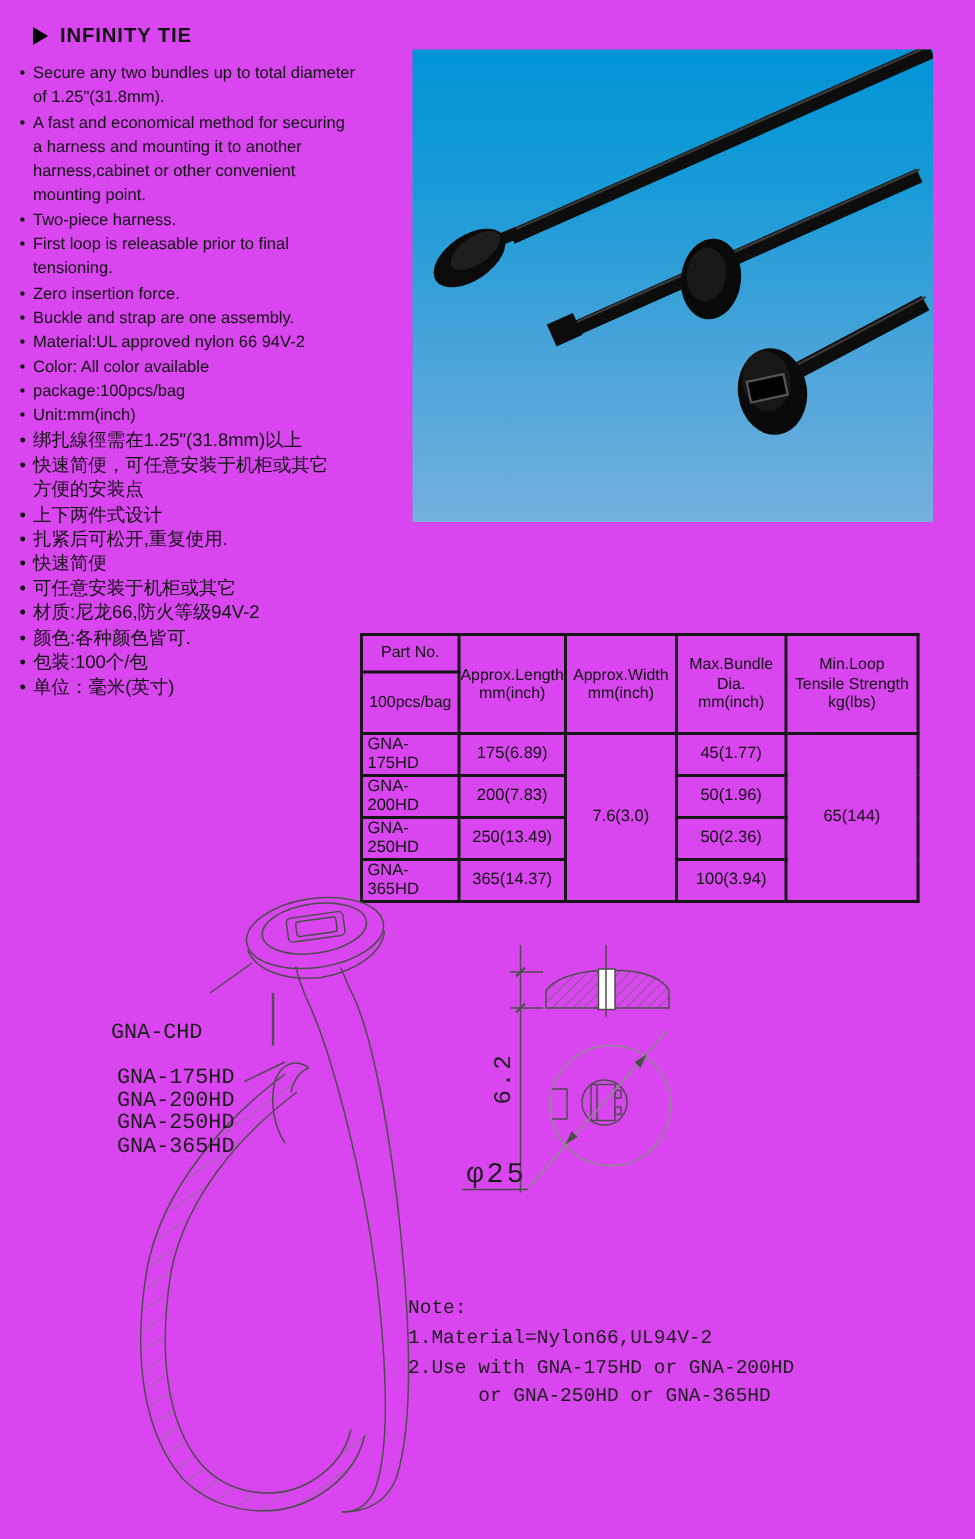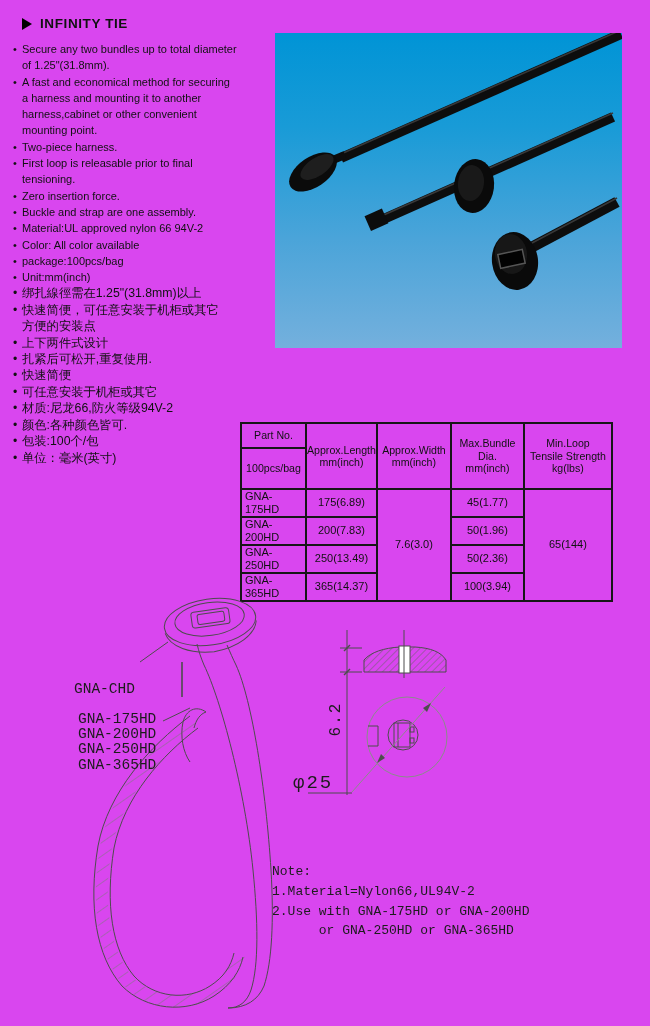--- a/index.html
+++ b/index.html
@@ -30,21 +30,21 @@
   #spec-table td{border:2px solid #161616;text-align:center;vertical-align:middle;
     font-size:11px;line-height:1.18;padding:0;white-space:pre-line;}
   #spec-table td.hdr{font-size:10.6px;}
   #spec-table td.part{text-align:left;padding-left:3px;}
   
   #draw-svg{position:absolute;left:0;top:0;}
   .cad{position:absolute;font-family:"Liberation Mono",monospace;color:#1c1c1c;}
   #lbl-chd{left:74px;top:655px;font-size:14.5px;margin-top:26px;}
   #lbl-straps{left:78px;top:712px;font-size:14.5px;line-height:15.2px;}
   #dim-h{left:316px;top:710px;width:40px;text-align:center;font-size:16px;letter-spacing:2px;transform:rotate(-90deg);}
-  #dim-d{left:293px;top:772px;font-size:19px;letter-spacing:2px;}
+  #dim-d{left:311px;top:772px;font-size:19px;letter-spacing:2px;}
   #note{left:272px;top:862px;font-size:13px;line-height:19.8px;white-space:pre;}
 </style>
 </head>
 <body>
 
 <div id="page">
 
   <div id="title-row">
     <div id="title-tri"></div>
     <div id="title-text">INFINITY TIE</div>

